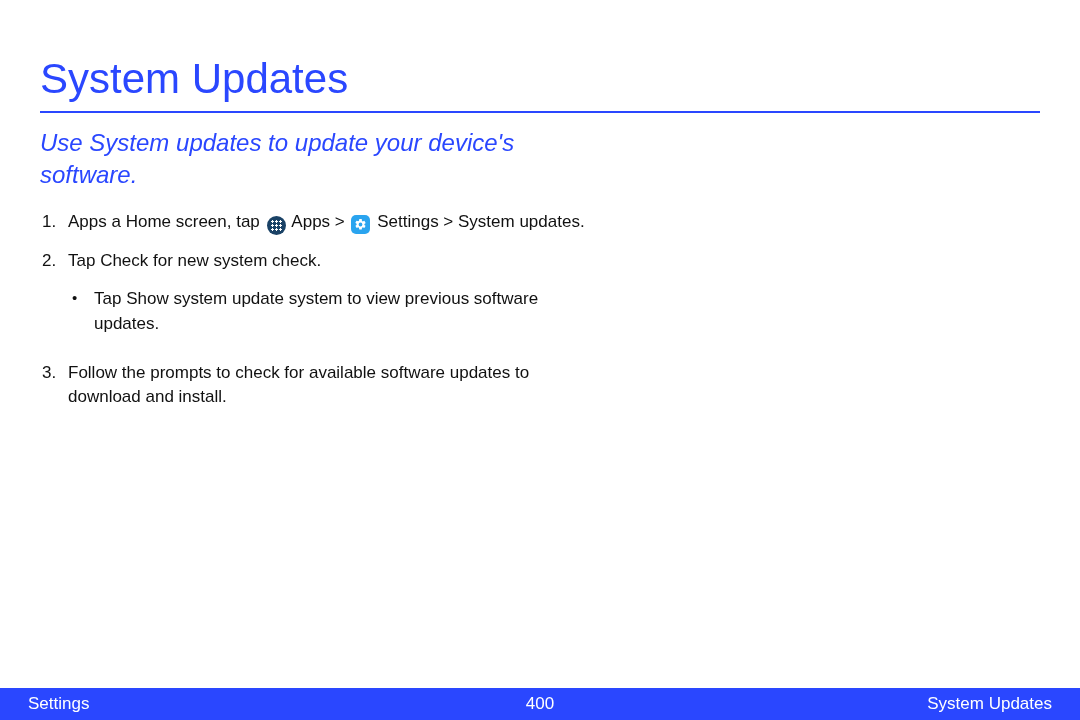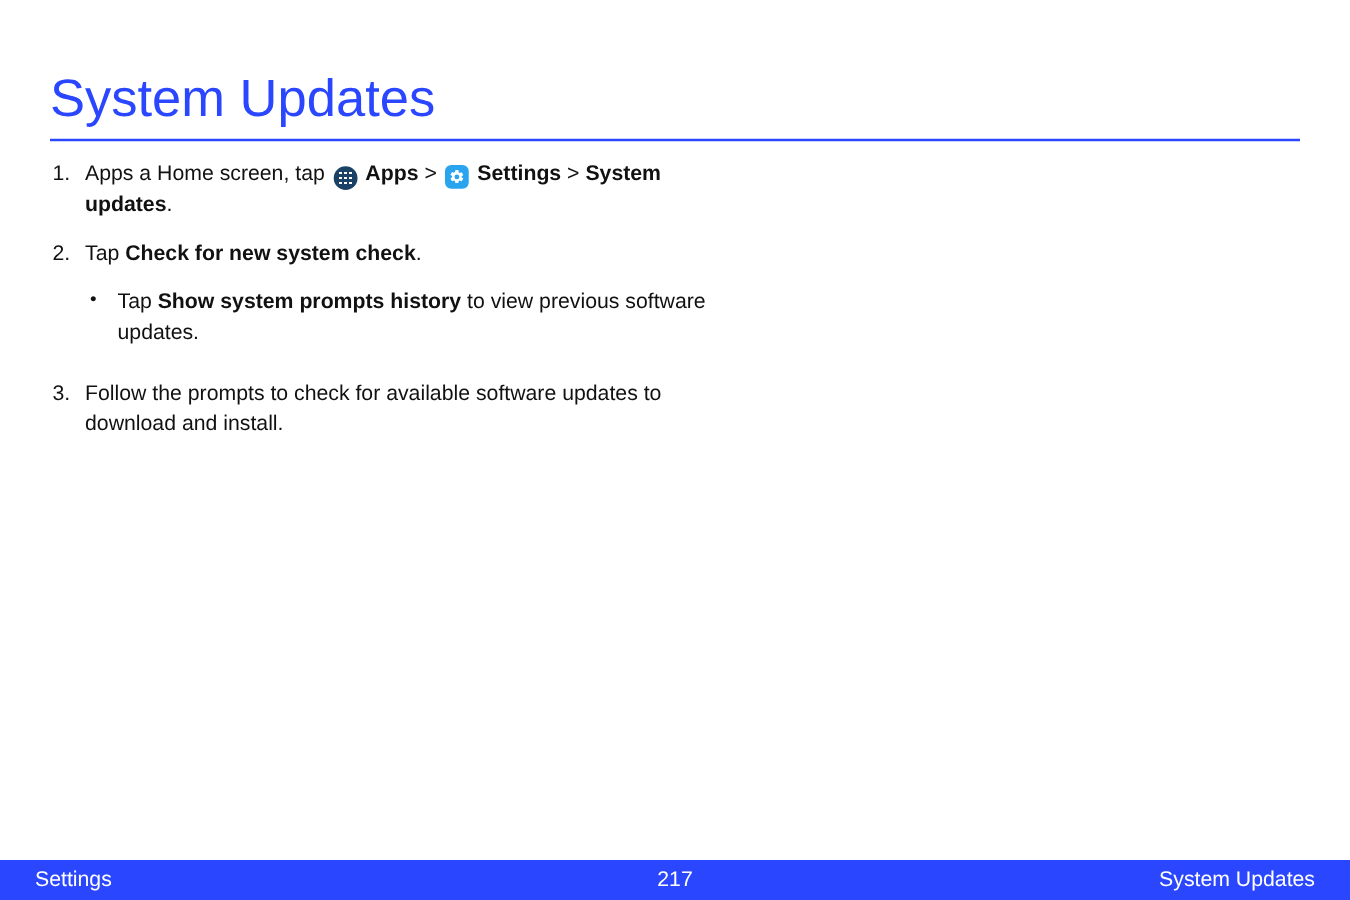--- a/index.html
+++ b/index.html
@@ -51,21 +51,21 @@
     }
     .step-num {
       width: 28px;
       flex-shrink: 0;
       padding-left: 2px;
     }
     .step-body {
       flex: 1;
     }
     .bold {
-      font-weight: 700;
+      font-weight: 400;
     }
     .bullet-list {
       margin-top: 14px;
     }
     .bullet-item {
       display: flex;
       margin-bottom: 10px;
     }
     .bullet-mark {
       width: 26px;
@@ -145,20 +145,21 @@
     }
   </style>
 </head>
 <body>
 
 <div class="page">
 
   <h1 class="title">System Updates</h1>
   <hr class="title-rule">
 
+  <p class="intro">Use System updates to update your device's software.</p>
 
   <div class="steps">
 
     <div class="step">
       <div class="step-num">1.</div>
       <div class="step-body">
         <span>Apps a Home screen, tap </span><span class="icon-apps"></span>
         <span class="bold">Apps</span><span> &gt; </span><span class="icon-settings">
             <svg viewBox="0 0 24 24">
               <path fill="#fff" d="M19.14,12.94a7,7,0,0,0,.05-.94,7,7,0,0,0-.05-.94l2.03-1.58a.5.5,0,0,0,.12-.64l-1.92-3.32a.5.5,0,0,0-.61-.22l-2.39,1a7.14,7.14,0,0,0-1.62-.94l-.36-2.54A.5.5,0,0,0,13.9,2h-3.8a.5.5,0,0,0-.49.42L9.25,4.96a7.14,7.14,0,0,0-1.62.94l-2.39-1a.5.5,0,0,0-.61.22L2.71,8.44a.5.5,0,0,0,.12.64l2.03,1.58a7,7,0,0,0-.05.94,7,7,0,0,0,.05.94L2.83,14.12a.5.5,0,0,0-.12.64l1.92,3.32a.5.5,0,0,0,.61.22l2.39-1a7.14,7.14,0,0,0,1.62.94l.36,2.54a.5.5,0,0,0,.49.42h3.8a.5.5,0,0,0,.49-.42l.36-2.54a7.14,7.14,0,0,0,1.62-.94l2.39,1a.5.5,0,0,0,.61-.22l1.92-3.32a.5.5,0,0,0-.12-.64ZM12,15.5A3.5,3.5,0,1,1,15.5,12,3.5,3.5,0,0,1,12,15.5Z"></path>
@@ -169,32 +170,32 @@
     </div>
 
     <div class="step">
       <div class="step-num">2.</div>
       <div class="step-body">
         <span>Tap </span><span class="bold">Check for new system check</span><span>.</span>
         <div class="bullet-list">
           <div class="bullet-item">
             <div class="bullet-mark">•</div>
             <div class="bullet-body">
-              <span>Tap </span><span class="bold">Show system prompts history</span><span> to view previous software updates.</span>
+              <span>Tap </span><span class="bold">Show system update system</span><span> to view previous software updates.</span>
             </div>
           </div>
         </div>
       </div>
     </div>
 
     <div class="step">
       <div class="step-num">3.</div>
       <div class="step-body">Follow the prompts to check for available software updates to download and install.</div>
     </div>
 
   </div>
 </div>
 
 <div class="footer">
   <span>Settings</span>
-  <span class="footer-center">217</span>
+  <span class="footer-center">400</span>
   <span>System Updates</span>
 </div>
 
 </body></html>

